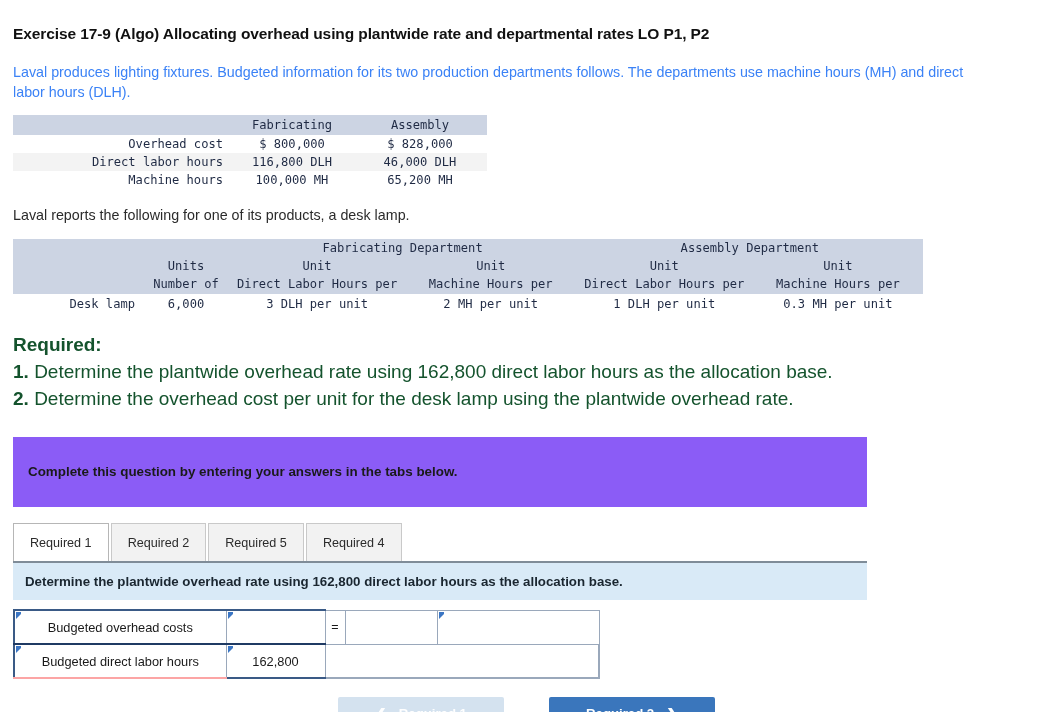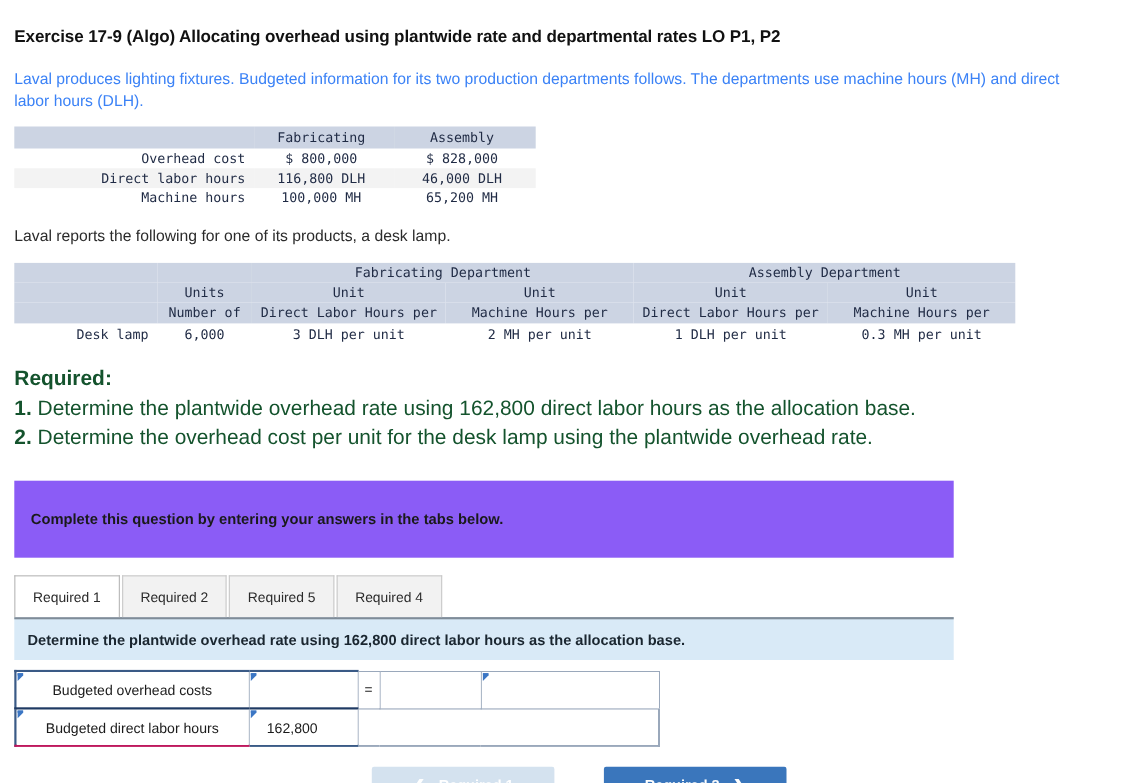--- a/index.html
+++ b/index.html
@@ -177,22 +177,22 @@
     position: relative;
     background: #ffffff;
   }
   td.cell-label {
     width: 212px;
     text-align: center;
     padding: 0 4px;
   }
   td.cell-input {
     width: 99px;
-    text-align: left;
-    padding: 0 16px;
+    text-align: center;
+    padding: 0 6px;
   }
   td.cell-eq {
     width: 20px;
     text-align: center;
     border-left: none;
     border-right: none;
     border-top: none;
     border-bottom: none;
     background: #ffffff;
     font-size: 12.5px;
@@ -208,21 +208,21 @@
   }
   td.cell-blank-wide { width: 255px; border-left: 1px solid #9aa8bb; }
   tr.row-top td.cell-label,
   tr.row-top td.cell-input {
     border-top: 2px solid #3a5a86;
     border-bottom: 2px solid #1f3a63;
   }
   tr.row-top td.cell-label { border-left: 2px solid #3a5a86; }
   tr.row-bot td.cell-label {
     border-left: 2px solid #3a5a86;
-    border-bottom: 2px solid #be185d;
+    border-bottom: 2px solid #fca5a5;
   }
   tr.row-bot td.cell-input { border-bottom: 2px solid #3a5a86; }
   tr.row-bot td.cell-blank-wide {
     border-bottom: 2px solid #9aa8bb;
     border-right: 2px solid #9aa8bb;
   }
 
   
   .corner-tri {
     position: absolute;

